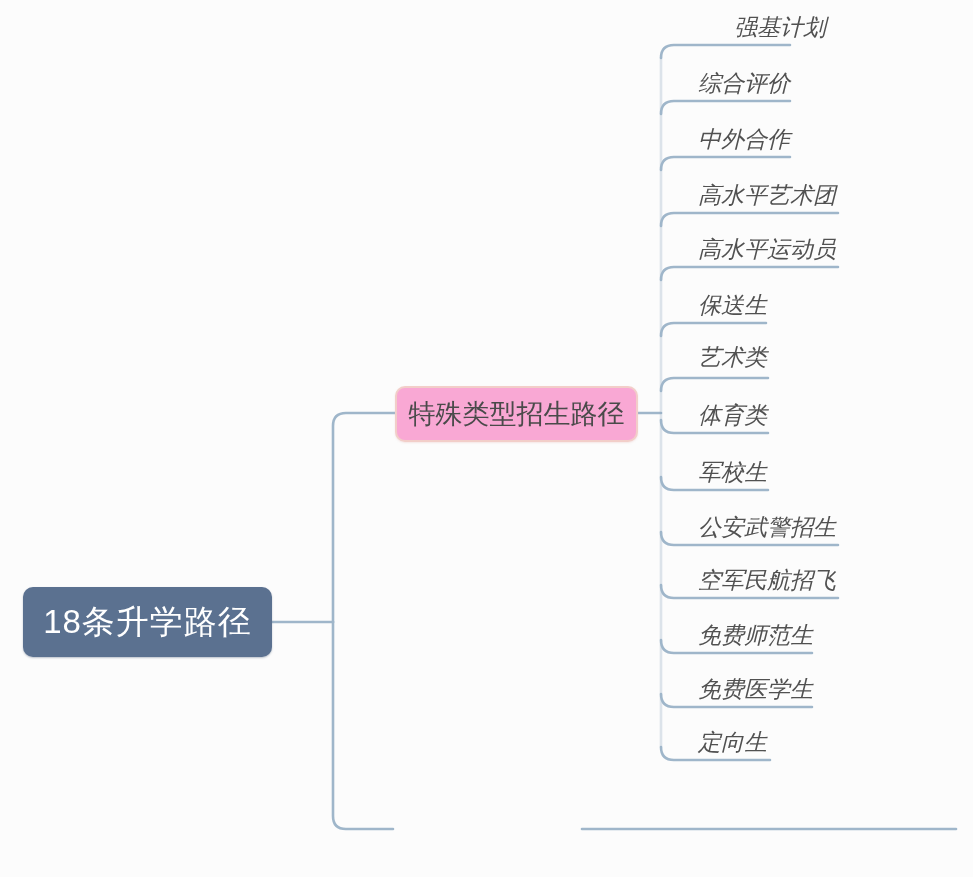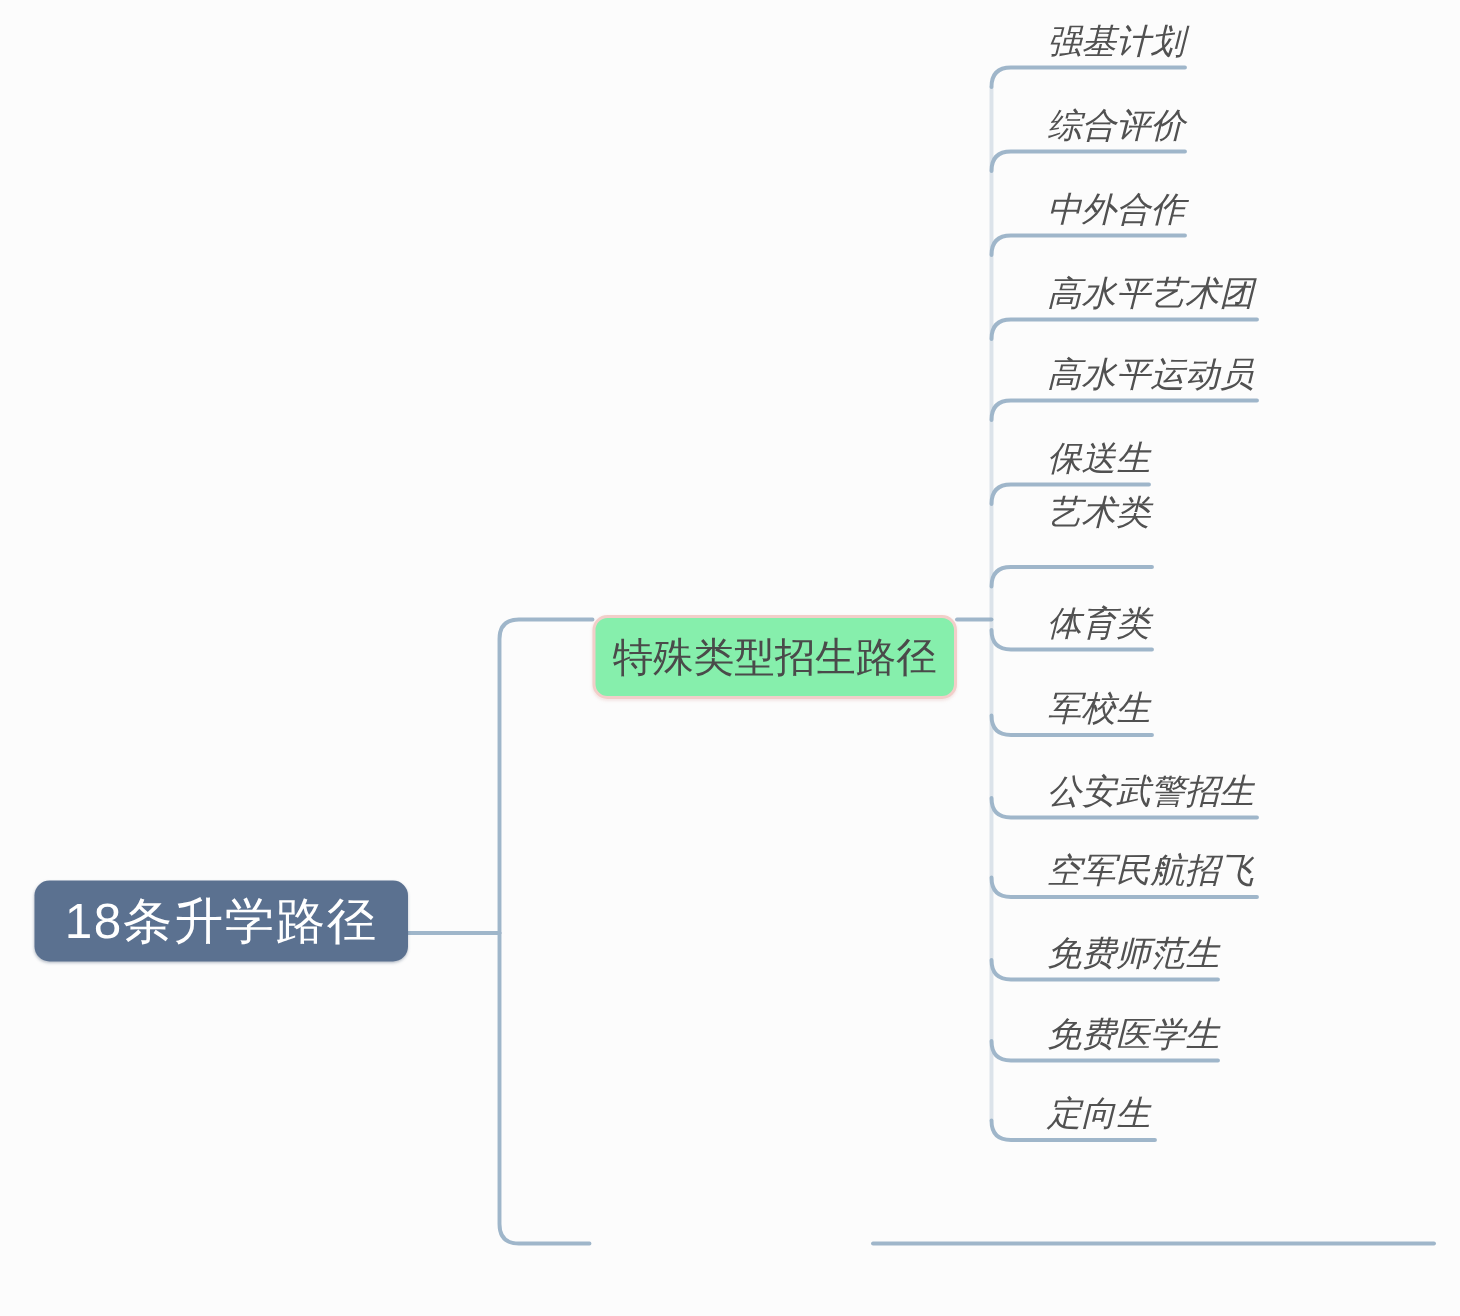--- a/index.html
+++ b/index.html
@@ -37,33 +37,32 @@
     display: flex;
     align-items: center;
     justify-content: center;
     border-radius: 10px;
     white-space: nowrap;
   }
   .root-node {
     left: 23px;
     top: 587px;
     width: 249px;
-    height: 54px;
+    height: 70px;
     background: #5b7190;
     color: #ffffff;
     font-size: 33px;
     letter-spacing: 1px;
     box-shadow: 0 1px 2px rgba(60,80,110,0.35);
   }
   .branch-node {
-    background: #86efac;
+    background: #f9a8d4;
     border: 2px solid #f2cec9;
     color: #4a4a4a;
     box-shadow: 0 1px 2px rgba(230,190,185,0.35);
-    margin-top: 24px;
   }
   .branch-special {
     left: 395px;
     top: 386px;
     width: 243px;
     height: 56px;
     font-size: 27px;
   }
   .branch-regular {
     left: 393px;
@@ -75,27 +74,27 @@
   .leaf-label {
     position: absolute;
     left: 698px;
     height: 30px;
     line-height: 30px;
     font-size: 23px;
     font-style: italic;
     color: #515151;
     white-space: nowrap;
   }
-  .leaf-0  { top: 12px;  }
+  .leaf-0  { top: 12px; margin-left: 36px;  }
   .leaf-1  { top: 68px;  }
   .leaf-2  { top: 124px; }
   .leaf-3  { top: 180px; }
   .leaf-4  { top: 234px; }
   .leaf-5  { top: 290px; }
-  .leaf-6  { top: 326px; }
+  .leaf-6  { top: 342px; }
   .leaf-7  { top: 400px; }
   .leaf-8  { top: 457px; }
   .leaf-9  { top: 512px; }
   .leaf-10 { top: 565px; }
   .leaf-11 { top: 620px; }
   .leaf-12 { top: 674px; }
   .leaf-13 { top: 727px; }
   .leaf-regular-0 {
     left: 651px;
     top: 795px;

